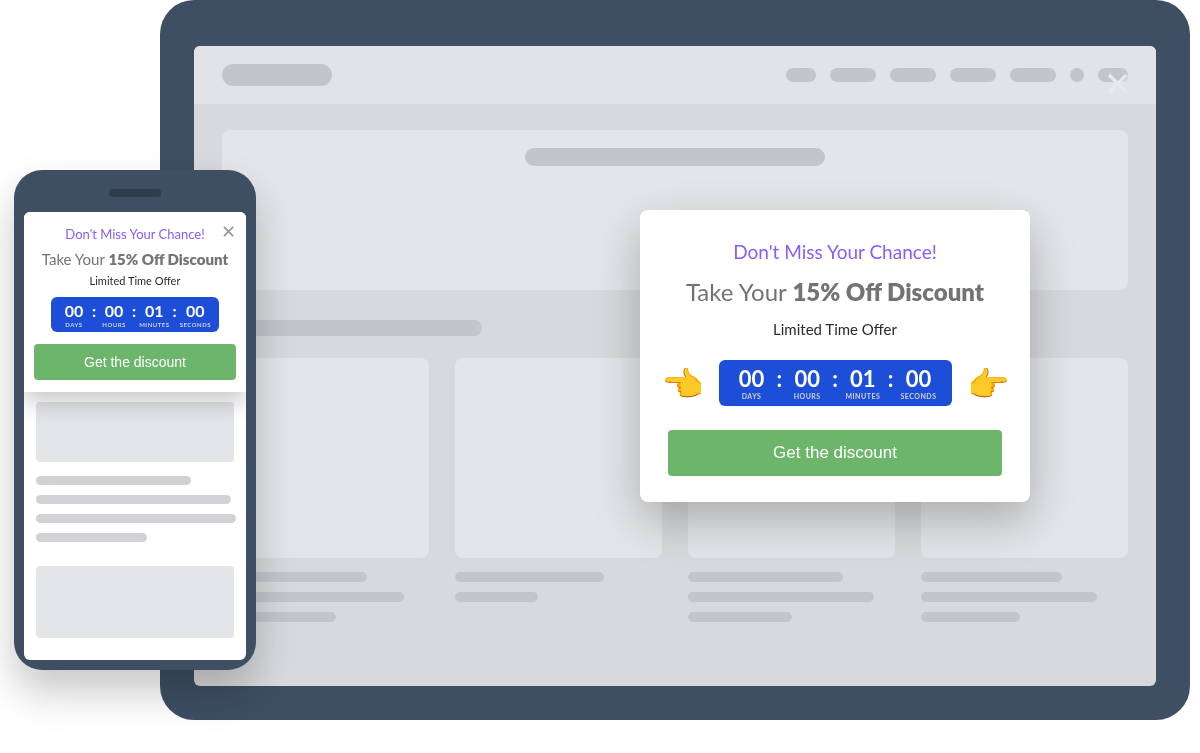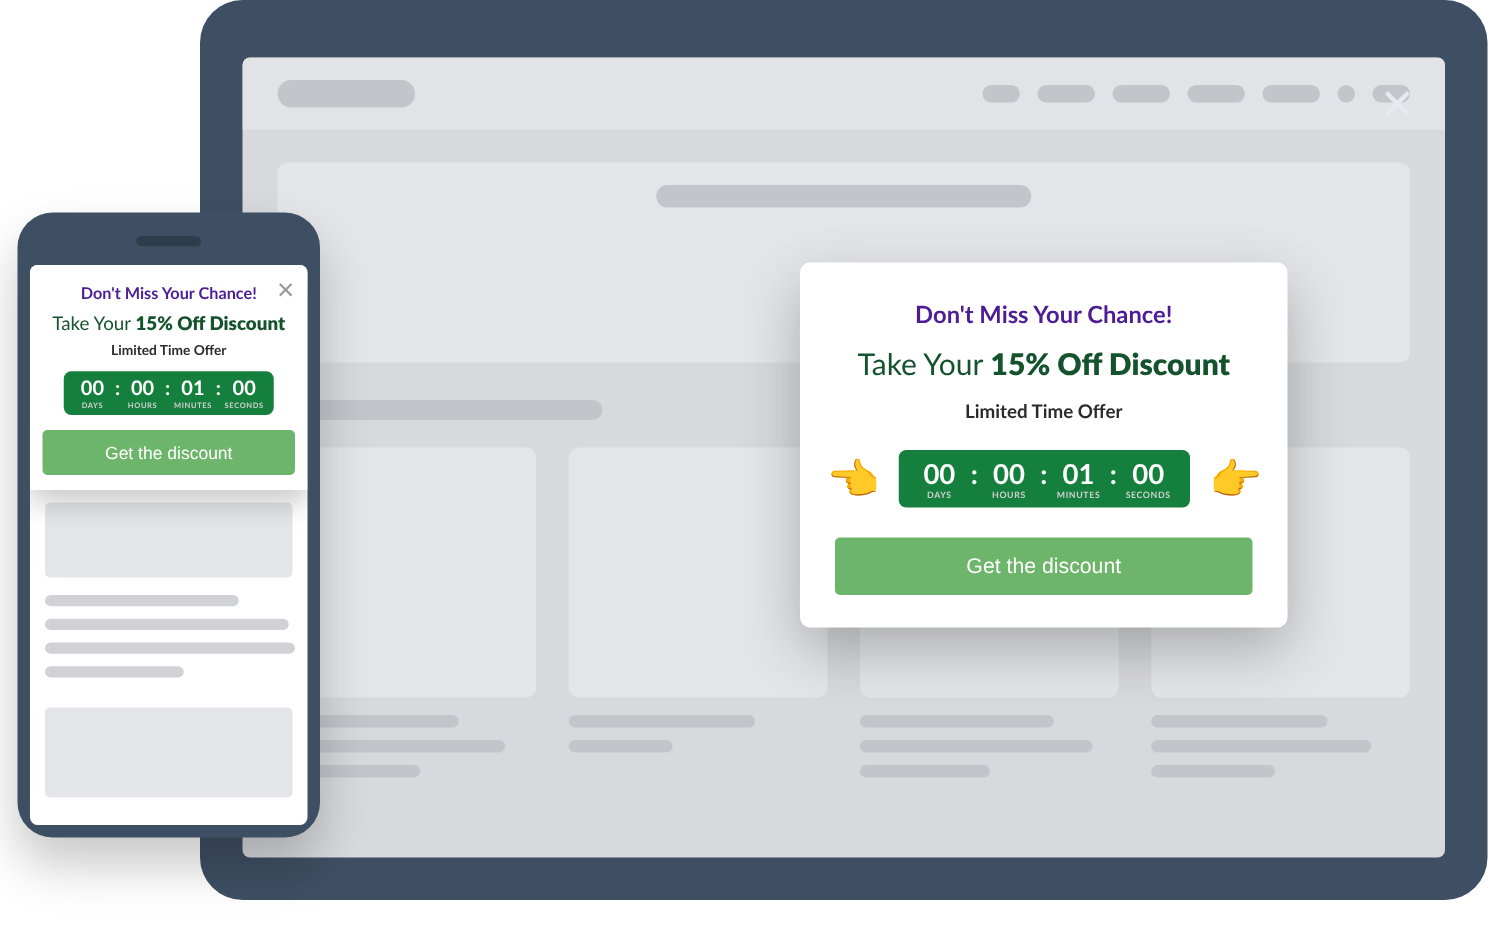--- a/index.html
+++ b/index.html
@@ -106,46 +106,45 @@
     padding: 30px 28px 26px 28px;
     text-align: center;
   }
   .popup.desktop {
     width: 390px;
     left: 480px;
     top: 210px;
   }
   .popup h1 {
     font-size: 19px;
-    font-weight: 700;
-    color: #4c1d95;
+    font-weight: 400;
+    color: #8b5cf6;
     margin-bottom: 14px;
   }
   .popup h2 {
     font-size: 24px;
     font-weight: 400;
-    color: #14532d;
+    color: #737373;
     margin-bottom: 14px;
   }
   .popup h2 b { font-weight: 800; }
   .popup .sub {
     font-size: 15px;
     color: #2b2b2b;
     margin-bottom: 22px;
-    font-weight: bold;
   }
   .timer-row {
     display: flex;
     align-items: center;
     justify-content: center;
     gap: 16px;
     margin-bottom: 24px;
   }
   .timer {
-    background: #15803d;
+    background: #1d4ed8;
     border-radius: 6px;
     padding: 8px 14px 6px 14px;
     display: flex;
     align-items: flex-start;
     color: #ffffff;
     gap: 6px;
   }
   .timer .cell {
     display: flex;
     flex-direction: column;

